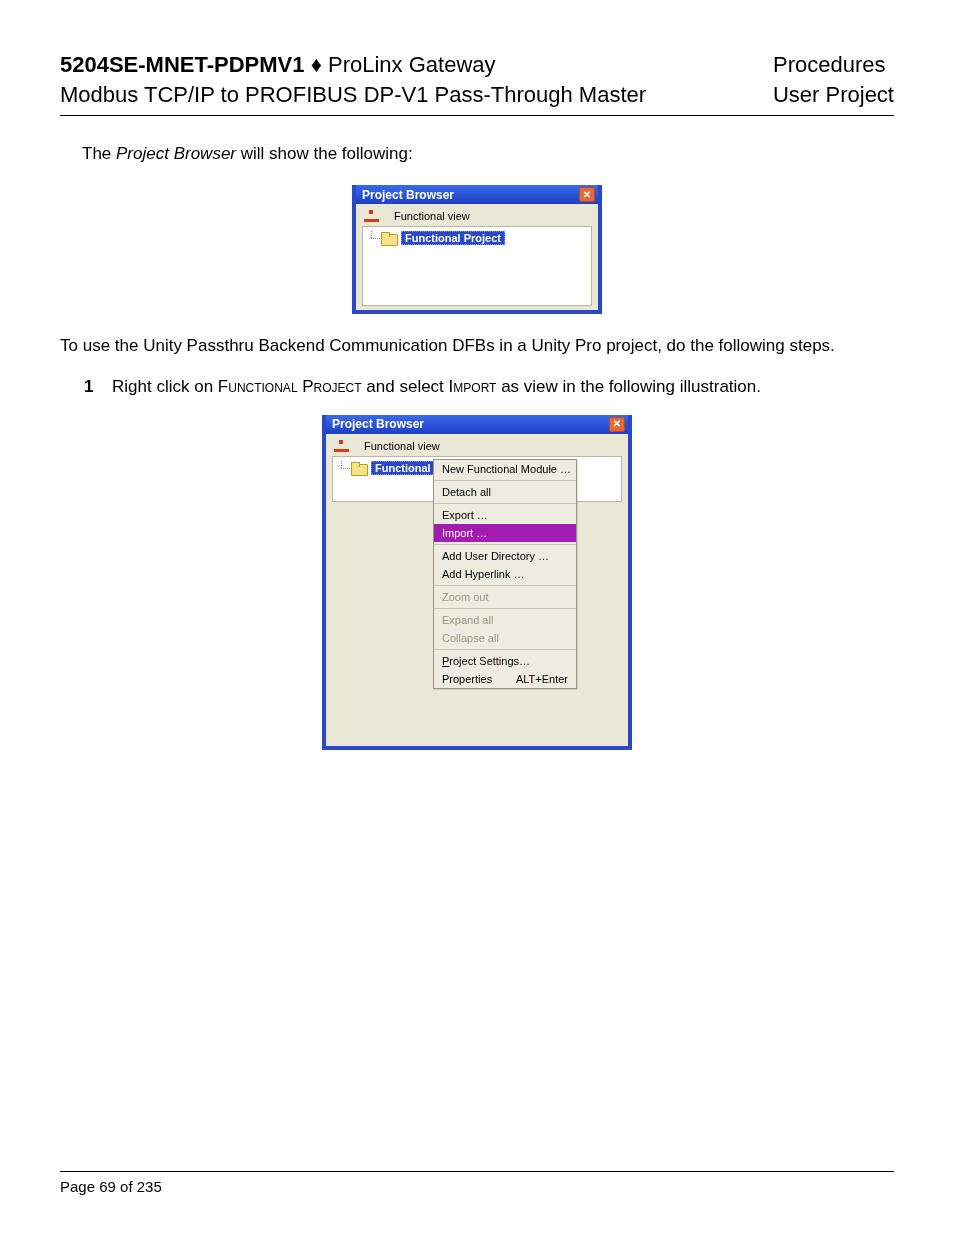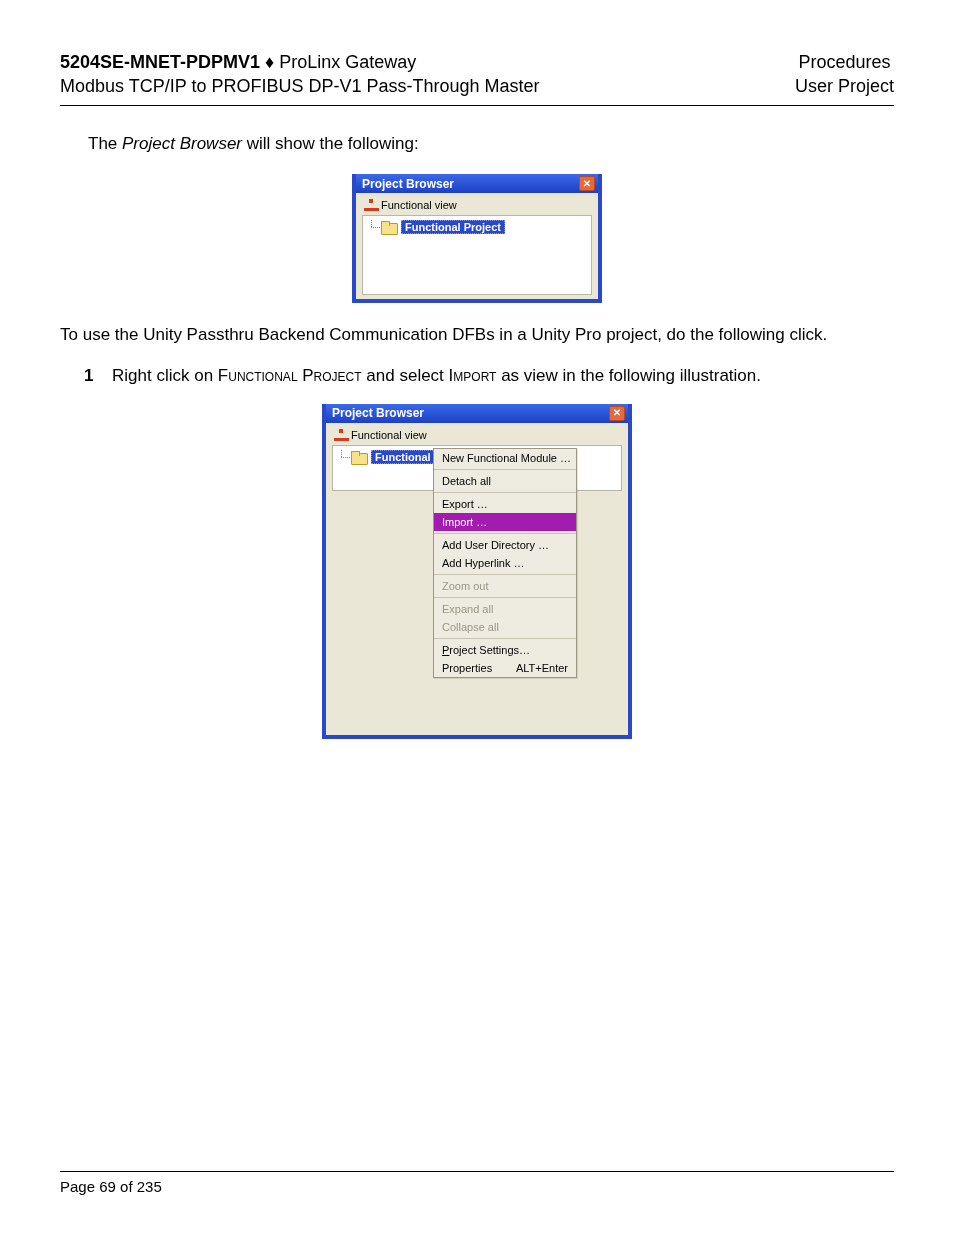--- a/index.html
+++ b/index.html
@@ -5,27 +5,27 @@
   * { box-sizing: border-box; }
   html, body { margin: 0; padding: 0; }
   body {
     width: 954px;
     height: 1235px;
     background: #fff;
     font-family: Arial, Helvetica, sans-serif;
     color: #000;
   }
   .page { padding: 50px 60px 40px 60px; position: relative; height: 100%; }
-  .header-row { display: flex; justify-content: space-between; font-size: 18px; line-height: 1.35; }
+  .header-row { display: flex; justify-content: space-between; font-size: 22px; line-height: 1.35; }
   .header-left { }
-  .header-right { text-align: center; }
+  .header-right { text-align: left; }
   .bold { font-weight: bold; }
   .hr-top { border: none; border-top: 1px solid #000; margin: 6px 0 26px 0; }
   .body-text { font-size: 17px; line-height: 1.45; margin: 0 0 18px 0; }
-  .indent { margin-left: 28px; }
+  .indent { margin-left: 22px; }
 
   
   .panel {
     border-left: 4px solid #2a49c9;
     border-right: 4px solid #2a49c9;
     border-bottom: 4px solid #2a49c9;
     background: #fff;
     margin: 6px auto 20px auto;
   }
   .panel-sm { width: 250px; }
@@ -44,21 +44,21 @@
     color: #fff; font-size: 10px; font-weight: bold; line-height: 1;
   }
   .panel-body {
     background: #eae7d7; 
     font-family: Tahoma, Arial, sans-serif;
     font-size: 11px; color: #000;
   }
 
   
   .tree { padding: 4px 6px 4px 6px; background: #eae7d7; }
-  .tree-root { display: flex; align-items: center; gap: 2px; padding: 2px 0 4px 2px; }
+  .tree-root { display: flex; align-items: center; gap: 15px; padding: 2px 0 4px 2px; }
   .root-icon { width: 15px; height: 12px; position: relative; }
   .root-icon .bar { width: 15px; height: 3px; background: #d43a1d; position: absolute; bottom: 0; }
   .root-icon .sq { width: 4px; height: 4px; background: #d43a1d; position: absolute; top: 0; left: 5px; }
   .tree-area-sm { background: #fff; border: 1px solid #b9b6a6; padding: 4px 4px 60px 4px; }
   .tree-area-lg { background: #fff; border: 1px solid #b9b6a6; padding: 4px 4px 6px 4px; min-height: 46px; }
   .tree-item { display: flex; align-items: center; gap: 5px; padding-left: 14px; position: relative; }
   .tree-line { position: absolute; left: 4px; top: 0; bottom: 50%; border-left: 1px dotted #888; }
   .tree-line-h { position: absolute; left: 4px; top: 50%; width: 9px; border-top: 1px dotted #888; }
   .folder-icon { width: 15px; height: 12px; display: inline-block; position: relative; }
   .folder-icon::before {
@@ -146,21 +146,21 @@
             <span class="tree-line"></span>
               <span class="tree-line-h"></span>
             <span class="folder-icon"></span>
             <span class="sel-label">Functional Project</span>
           </div>
         </div>
       </div>
     </div>
   </div>
 
-  <p class="body-text">To use the Unity Passthru Backend Communication DFBs in a Unity Pro project, do the following click.</p>
+  <p class="body-text">To use the Unity Passthru Backend Communication DFBs in a Unity Pro project, do the following steps.</p>
 
   <div class="step-row">
     <span class="step-num">1</span>
     <span>
       <span>Right click on </span><span class="smallcaps">Functional Project</span><span> and select </span><span class="smallcaps">Import</span><span> as view in the following illustration.</span>
     </span>
   </div>
 
   <div class="panel panel-lg">
     <div class="titlebar">

